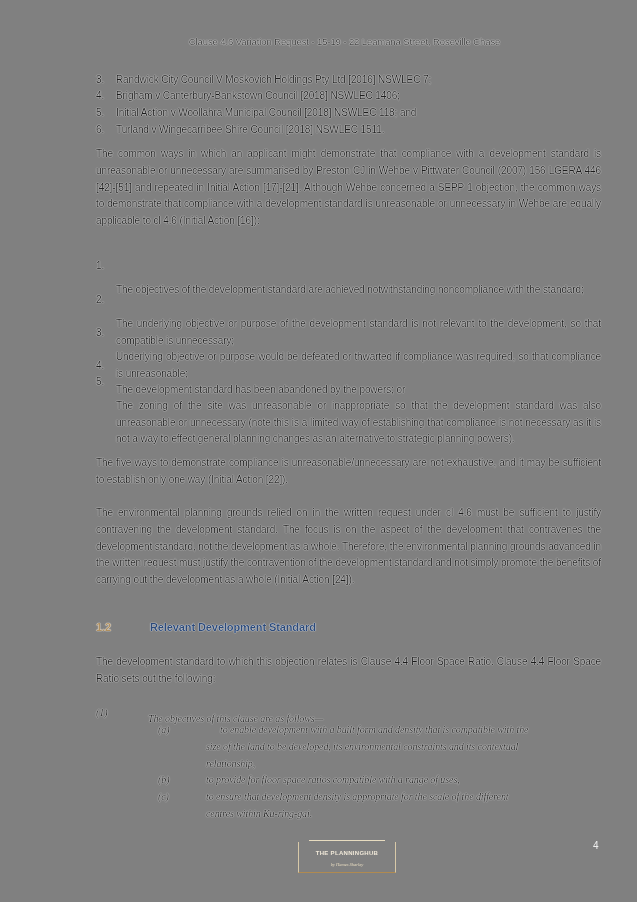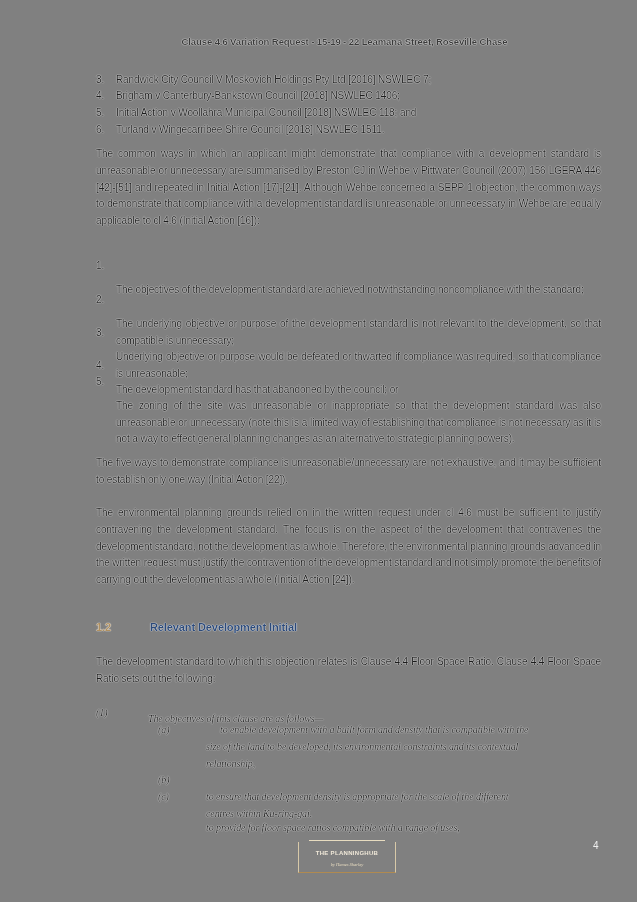--- a/index.html
+++ b/index.html
@@ -9,21 +9,20 @@
       position: relative;
       overflow: hidden;
       font-family: "Liberation Sans", sans-serif;
       color: #1c1c1c;
     }
     .txt { text-shadow: 0 0 1px #ffffff, 0 0 1px #ffffff; letter-spacing: -0.1px; }
     .header {
       position: absolute; top: 36px; left: 0; width: 637px;
       text-align: center; font-size: 9.5px; padding-left: 52px; box-sizing: border-box;
       color: #3a3a3a;
-      font-weight: bold;
     }
     .abs { position: absolute; }
     .line { font-size: 10px; line-height: 16.5px; white-space: nowrap; }
     .body-par {
       position: absolute; left: 96px; width: 505px;
       font-size: 10px; line-height: 16.8px; text-align: justify;
     }
     .list-item { position: absolute; left: 96px; width: 505px; font-size: 10px; line-height: 16.5px; }
     .list-item .n { position: absolute; left: 0; top: 0; }
     .list-item .t { margin-left: 20px; display: block; text-align: justify; margin-top: 24px; }
@@ -85,50 +84,50 @@
   <div class="list-item txt" style="top:292px;">
     <span class="n">2.</span>
     <span class="t">The underlying objective or purpose of the development standard is not relevant to the development, so that compatible is unnecessary;</span>
   </div>
   <div class="list-item txt" style="top:325px;">
     <span class="n">3.</span>
     <span class="t">Underlying objective or purpose would be defeated or thwarted if compliance was required, so that compliance is unreasonable;</span>
   </div>
   <div class="list-item txt" style="top:358px;">
     <span class="n">4.</span>
-    <span class="t">The development standard has that abandoned by the council; or</span>
+    <span class="t">The development standard has been abandoned by the powers; or</span>
   </div>
   <div class="list-item txt" style="top:374px;">
     <span class="n">5.</span>
     <span class="t">The zoning of the site was unreasonable or inappropriate so that the development standard was also unreasonable or unnecessary (note this is a limited way of establishing that compliance is not necessary as it is not a way to effect general planning changes as an alternative to strategic planning powers).</span>
   </div>
 </div>
 
 <p class="body-par txt" style="top:455px;margin:0;">The five ways to demonstrate compliance is unreasonable/unnecessary are not exhaustive, and it may be sufficient to establish only one way (Initial Action [22]).</p>
 
 <p class="body-par txt" style="top:505px;margin:0;">The environmental planning grounds relied on in the written request under cl 4.6 must be sufficient to justify contravening the development standard. The focus is on the aspect of the development that contravenes the development standard, not the development as a whole. Therefore, the environmental planning grounds advanced in the written request must justify the contravention of the development standard and not simply promote the benefits of carrying out the development as a whole (Initial Action [24]).</p>
 
 <div class="heading txt">
   <span class="hnum">1.2</span>
-  <span class="htxt">Relevant Development Initial</span>
+  <span class="htxt">Relevant Development Standard</span>
 </div>
 
 <p class="body-par txt" style="top:654px;margin:0;">The development standard to which this objection relates is Clause 4.4 Floor Space Ratio. Clause 4.4 Floor Space Ratio sets out the following:</p>
 
 <div>
   <span class="clause italic txt" style="top:705px;left:96px;">(1)</span>
   <span class="clause italic txt" style="top:675px;left:148px;white-space:nowrap;margin-top:36px;">The objectives of this clause are as follows—</span>
 
   <span class="clause italic txt" style="top:722px;left:158px;">(a)</span>
   <span class="clause italic txt" style="top:722px;left:206px;white-space:nowrap;margin-left:14px;">to enable development with a built form and density that is compatible with the</span>
   <span class="clause italic txt" style="top:739px;left:206px;white-space:nowrap;">size of the land to be developed, its environmental constraints and its contextual</span>
   <span class="clause italic txt" style="top:756px;left:206px;white-space:nowrap;">relationship,</span>
 
   <span class="clause italic txt" style="top:772px;left:158px;">(b)</span>
-  <span class="clause italic txt" style="top:772px;left:206px;white-space:nowrap;margin-top:48px;">to provide for floor space ratios compatible with a range of uses,</span>
+  <span class="clause italic txt" style="top:772px;left:206px;white-space:nowrap;">to provide for floor space ratios compatible with a range of uses,</span>
 
   <span class="clause italic txt" style="top:789px;left:158px;">(c)</span>
   <span class="clause italic txt" style="top:789px;left:206px;white-space:nowrap;">to ensure that development density is appropriate for the scale of the different</span>
   <span class="clause italic txt" style="top:806px;left:206px;white-space:nowrap;">centres within Ku-ring-gai.</span>
 </div>
 
 <div class="logo">
   <div class="logo-name">THE PLANNINGHUB</div>
   <div class="logo-tag">by Hames Sharley</div>
 </div>

